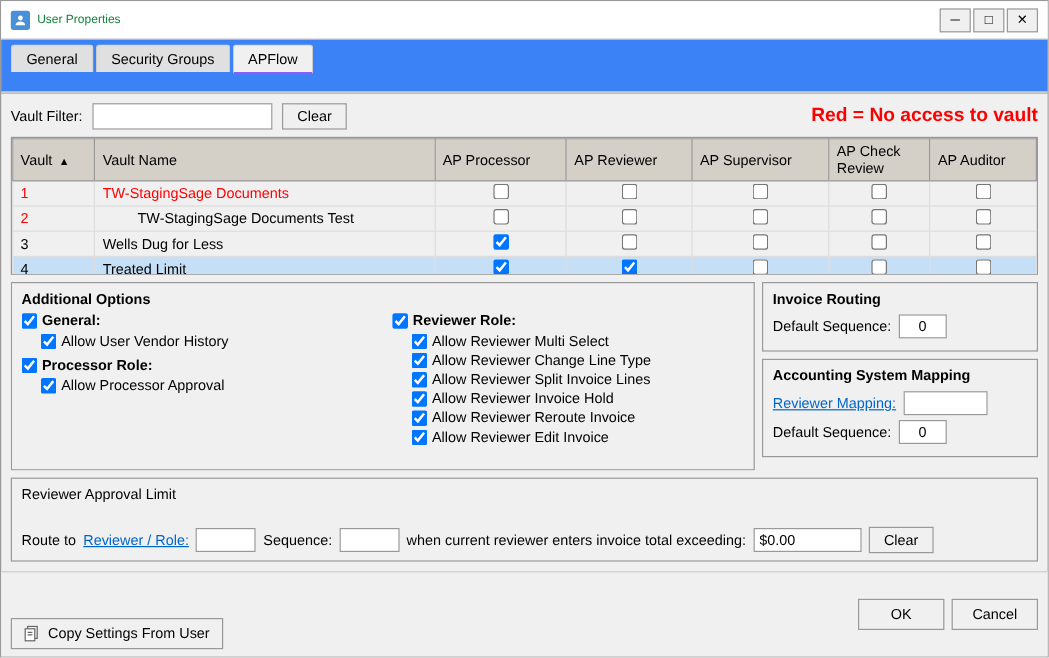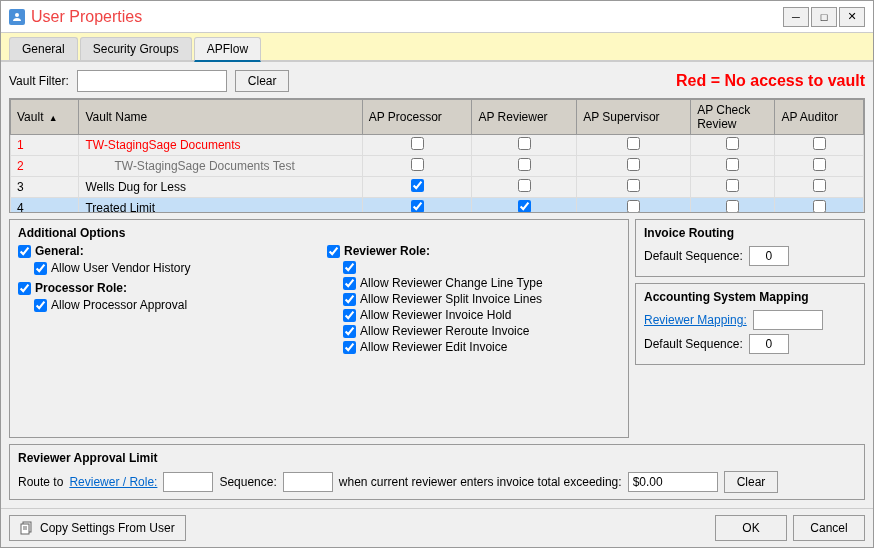--- a/index.html
+++ b/index.html
@@ -31,58 +31,58 @@
       width: 16px;
       height: 16px;
       margin-right: 6px;
       background: #4a90d9;
       border-radius: 2px;
       display: flex; align-items: center; justify-content: center;
       color: white; font-size: 9px;
     }
     .title-bar-text {
       flex: 1;
-      font-size: 16px;
+      font-size: 10px;
       font-weight: normal;
-      color: #ef4444;
+      color: #15803d;
     }
     .title-bar-controls {
       display: flex;
       gap: 2px;
     }
     .title-bar-btn {
       width: 26px;
       height: 20px;
       border: 1px solid #999;
       background: #f0f0f0;
       cursor: pointer;
       display: flex; align-items: center; justify-content: center;
       font-size: 11px;
     }
 
     .tabs {
       display: flex;
-      background: #fef9c3;
-      padding: 4px 8px 0;
+      background: #3b82f6;
+      padding: 4px 8px 16px;
       border-bottom: 2px solid #ccc;
       align-items: flex-end;
     }
     .tab {
       padding: 4px 12px;
       border: 1px solid #ccc;
       border-bottom: none;
       background: #e0e0e0;
       cursor: pointer;
       margin-right: 2px;
       font-size: 12px;
       border-radius: 3px 3px 0 0;
     }
     .tab.active {
       background: #f0f0f0;
-      border-bottom: 2px solid #0369a1;
+      border-bottom: 2px solid #8b5cf6;
       margin-bottom: -2px;
       font-weight: normal;
     }
 
     .content {
       flex: 1;
       padding: 8px;
       display: flex;
       flex-direction: column;
       gap: 6px;
@@ -221,22 +221,22 @@
     .link-text { color: #0066cc; text-decoration: underline; cursor: pointer; }
 
     
     .approval-limit {
       border: 1px solid #999;
       padding: 6px 8px;
       font-size: 12px;
       flex-shrink: 0;
     }
     .approval-title {
-      font-weight: bold;
-      margin-bottom: 6px;
+      font-weight: normal;
+      margin-bottom: 20px;
     }
     .approval-row {
       display: flex;
       align-items: center;
       gap: 6px;
     }
     .approval-input {
       width: 50px;
       height: 20px;
       border: 1px solid #999;
@@ -260,20 +260,21 @@
       background: #f0f0f0;
     }
     .copy-btn {
       display: flex; align-items: center; gap: 6px;
       height: 26px;
       padding: 0 10px;
       border: 1px solid #999;
       background: #f0f0f0;
       cursor: pointer;
       font-size: 12px;
+      margin-top: 32px;
     }
     .footer-right {
       margin-left: auto;
       display: flex;
       gap: 6px;
     }
     .footer-btn {
       width: 72px;
       height: 26px;
       border: 1px solid #999;
@@ -343,21 +344,21 @@
               <td style="color: red;">1</td>
               <td style="color: red;">TW-StagingSage Documents</td>
               <td class="checkbox-cell"><input type="checkbox" style=""></td>
               <td class="checkbox-cell"><input type="checkbox" style=""></td>
               <td class="checkbox-cell"><input type="checkbox" style=""></td>
               <td class="checkbox-cell"><input type="checkbox" style=""></td>
               <td class="checkbox-cell"><input type="checkbox" style=""></td>
             </tr>
             <tr>
               <td style="color: red;">2</td>
-              <td style="color: #737373; padding-left: 35px;">TW-StagingSage Documents Test</td>
+              <td style="color: #000000; padding-left: 35px;">TW-StagingSage Documents Test</td>
               <td class="checkbox-cell"><input type="checkbox" style=""></td>
               <td class="checkbox-cell"><input type="checkbox" style=""></td>
               <td class="checkbox-cell"><input type="checkbox" style=""></td>
               <td class="checkbox-cell"><input type="checkbox" style=""></td>
               <td class="checkbox-cell"><input type="checkbox" style=""></td>
             </tr>
             <tr>
               <td>3</td>
               <td>Wells Dug for Less</td>
               <td class="checkbox-cell"><input type="checkbox" checked="" style=""></td>
@@ -409,20 +410,21 @@
           </div>
 
           <div class="col-half">
             <div class="option-group">
               <div class="option-group-label">
                 <input type="checkbox" checked="" style="">
                 <span>Reviewer Role:</span>
               </div>
               <div class="option-item">
                 <input type="checkbox" checked="" style="">
+                <span>Allow Reviewer Multi Select</span>
               </div>
               <div class="option-item">
                 <input type="checkbox" checked="" style="">
                 <span>Allow Reviewer Change Line Type</span>
               </div>
               <div class="option-item">
                 <input type="checkbox" checked="" style="">
                 <span>Allow Reviewer Split Invoice Lines</span>
               </div>
               <div class="option-item">

